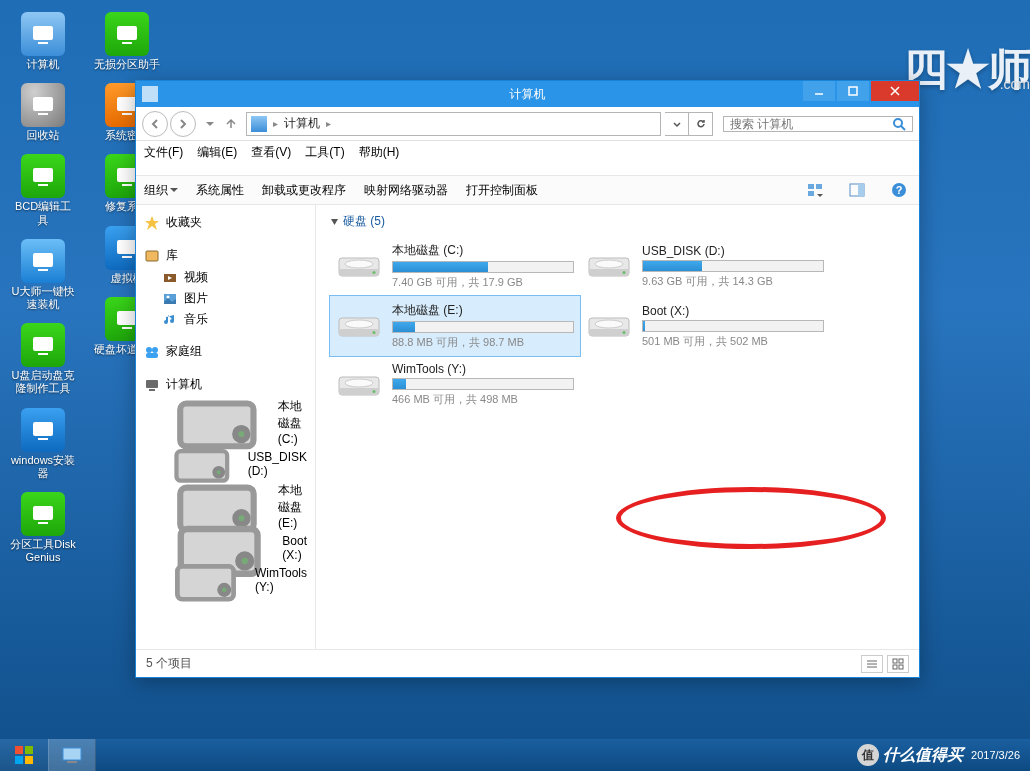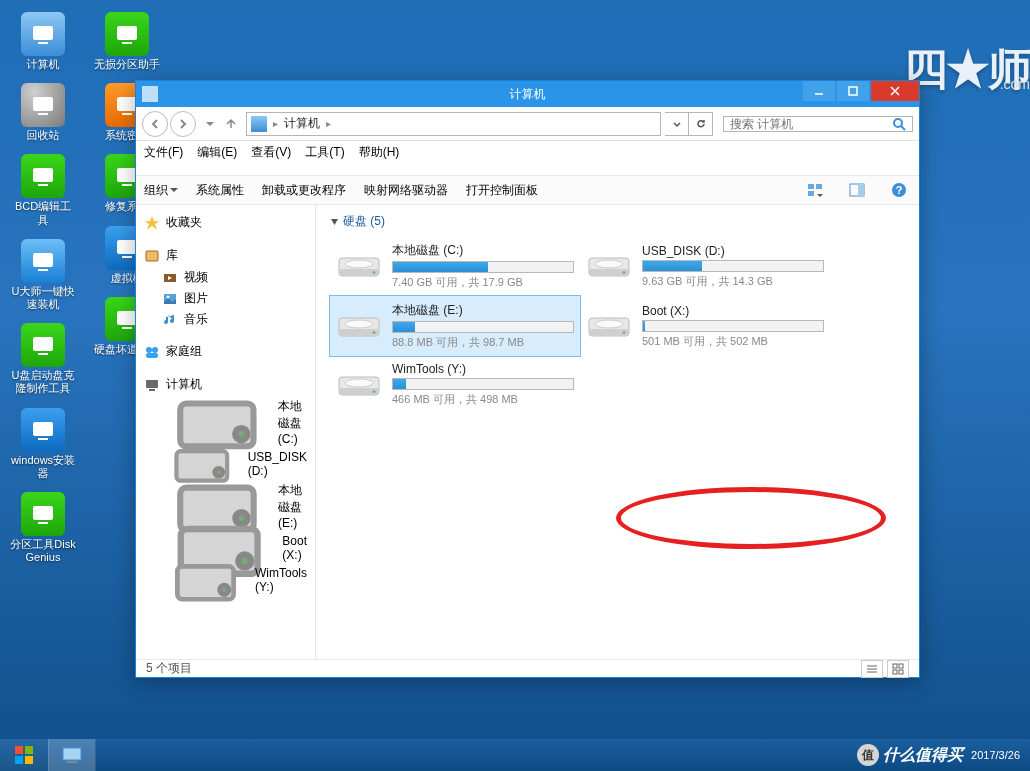--- a/index.html
+++ b/index.html
@@ -81,21 +81,21 @@
 .drive-icon { width: 46px; height: 36px; display: flex; align-items: center; justify-content: center; }
 .drive-icon svg { width: 44px; height: 32px; }
 .drive-info { flex: 1; font-size: 12px; }
 .drive-name { color: #222; margin-bottom: 2px; }
 .bar { width: 100%; height: 12px; border: 1px solid #b8b8b8; background: #f2f2f2; margin-bottom: 2px; position: relative; }
 .bar-fill { height: 100%; background: linear-gradient(#3fa8ec,#2b8fd4); }
 .drive-text { color: #888; font-size: 11px; }
 
 .circle-annot { position: absolute; left: 300px; top: 282px; width: 270px; height: 62px; border: 5px solid #e62020; border-radius: 50%; pointer-events: none; }
 
-.statusbar { height: 18px; border-top: 1px solid #e7e7e7; display: flex; align-items: center; padding: 0 10px; font-size: 12px; color: #555; }
+.statusbar { height: 28px; border-top: 1px solid #e7e7e7; display: flex; align-items: center; padding: 0 10px; font-size: 12px; color: #555; }
 .statusbar .spacer { flex: 1; }
 .sb-view { width: 22px; height: 18px; border: 1px solid #ccc; margin-left: 4px; cursor: pointer; display: flex; align-items: center; justify-content: center; }
 .sb-view svg { width: 12px; height: 12px; stroke: #666; fill: none; }
 
 .taskbar { position: absolute; left: 0; bottom: 0; width: 100%; height: 32px; background: linear-gradient(#1a5fa0,#0d4a82); display: flex; align-items: center; }
 .start { width: 48px; height: 100%; display: flex; align-items: center; justify-content: center; background: rgba(255,255,255,.06); cursor: pointer; }
 .task { width: 48px; height: 100%; display: flex; align-items: center; justify-content: center; background: rgba(255,255,255,.22); border-left: 1px solid rgba(255,255,255,.15); border-right: 1px solid rgba(0,0,0,.2); cursor: pointer; }
 .tray { margin-left: auto; display: flex; align-items: center; color: #fff; font-size: 11px; padding-right: 10px; gap: 8px; }
 .smzdm { display: flex; align-items: center; gap: 4px; }
 .smzdm .badge { width: 22px; height: 22px; border-radius: 50%; background: #d5d5d5; display: flex; align-items: center; justify-content: center; color: #333; font-size: 12px; font-weight: bold; }

